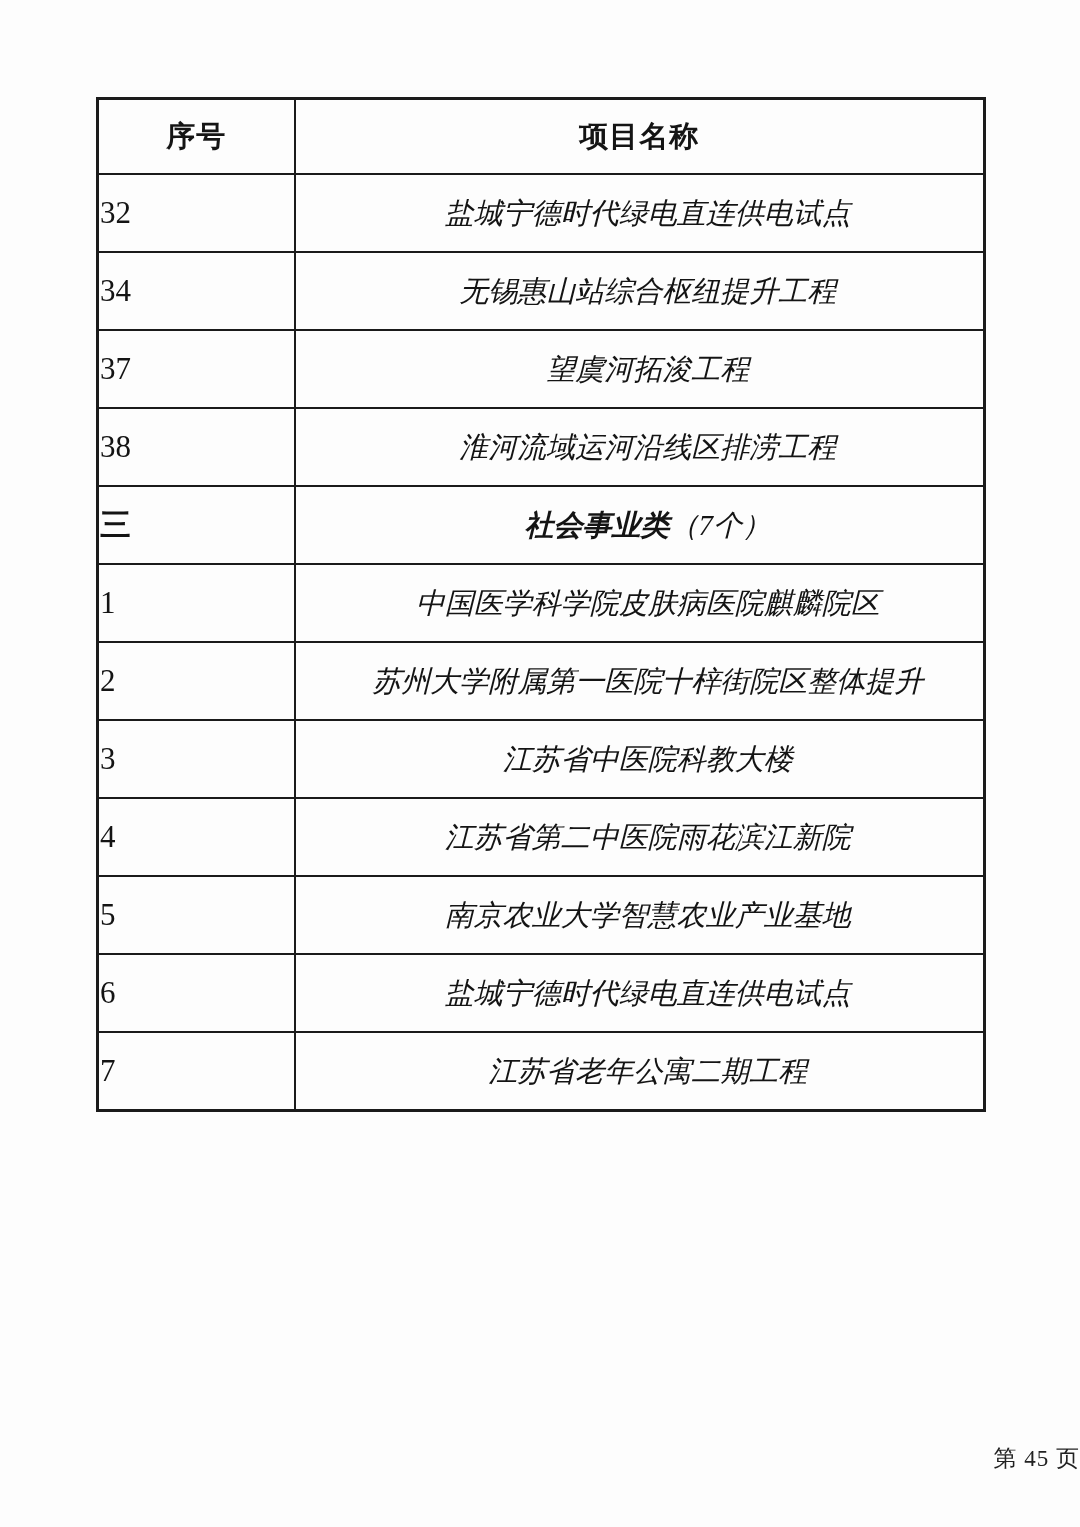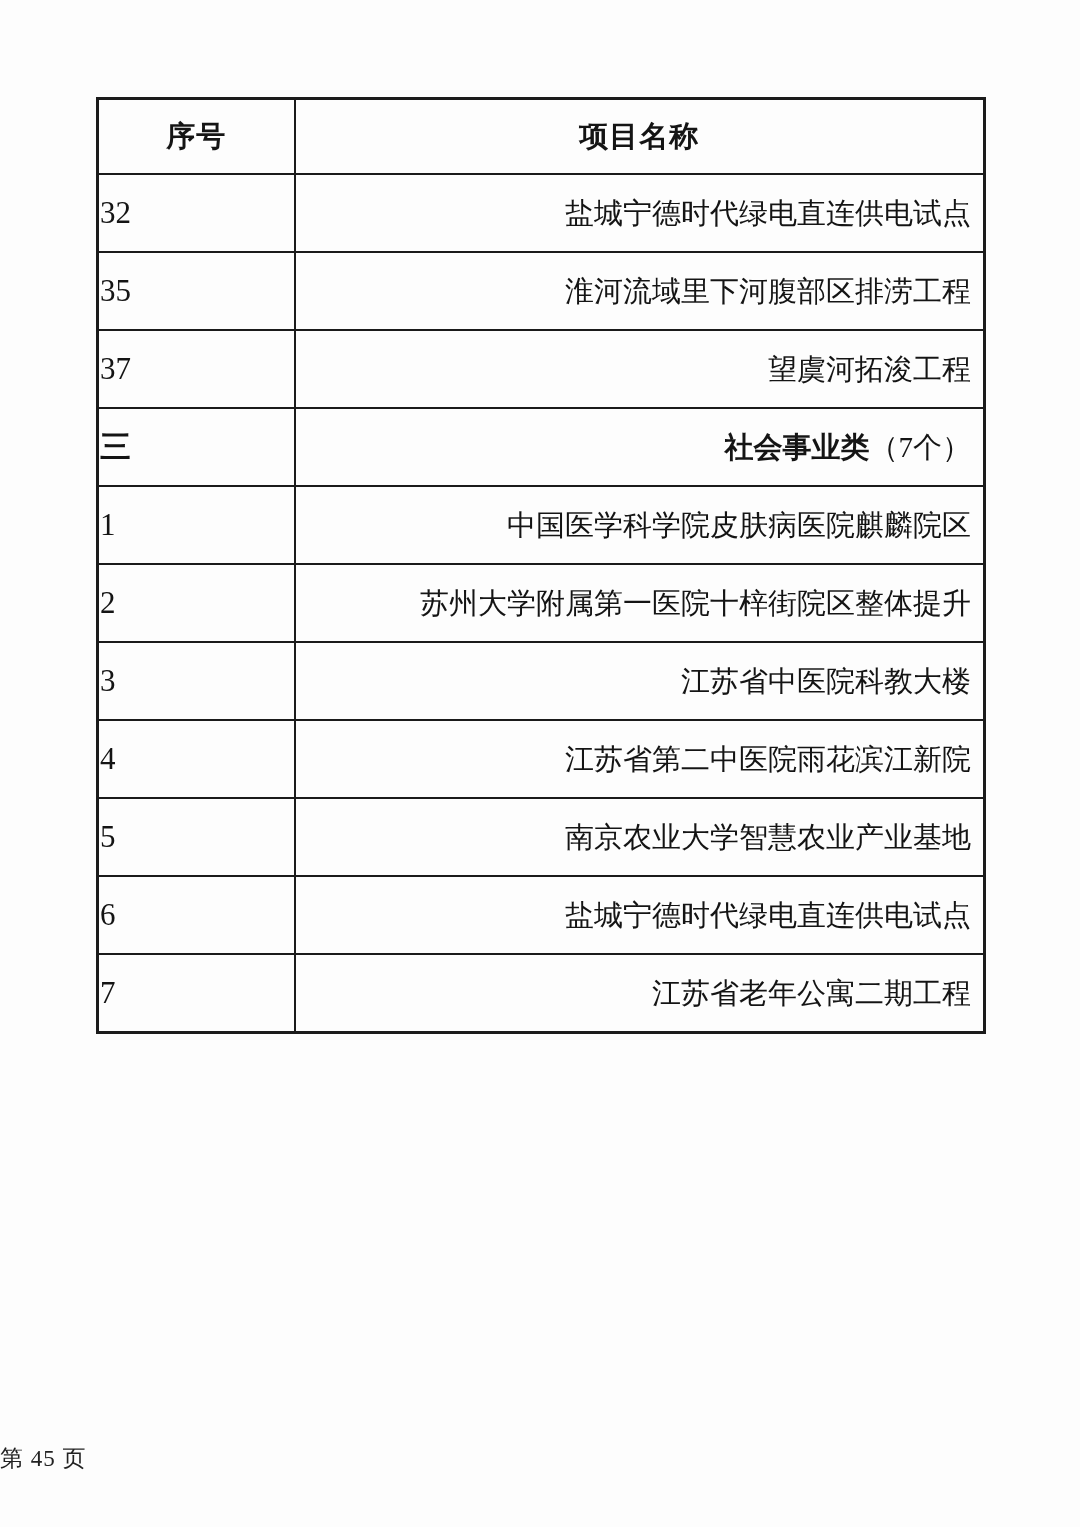--- a/index.html
+++ b/index.html
@@ -40,36 +40,37 @@
     font-size: 29px;
     text-align: center;
     letter-spacing: 1px;
   }
   table.project-table td.no {
     height: 70px;
     font-size: 31px;
   }
   table.project-table td.name {
     height: 70px;
-    text-align: right;
+    text-align: center;
     padding: 3px 12px 3px 29px;
     font-size: 29px;
     line-height: 37px;
+    font-style: italic;
   }
   .bold-cjk {
     font-family: "Liberation Sans", "DejaVu Sans", sans-serif;
     font-weight: bold;
     font-size: 29px;
   }
   .page-footer {
     position: absolute;
     left: 0;
     right: 0;
     top: 1443px;
-    text-align: left;
+    text-align: right;
     font-size: 23px;
     color: #222;
     letter-spacing: 1px;
   }
 </style>
 </head>
 <body>
 
 <div class="page">
   <table class="project-table">
@@ -82,26 +83,30 @@
         <th>序号</th>
         <th>项目名称</th>
       </tr>
     </thead>
     <tbody>
         <tr>
           <td class="no">32</td>
           <td class="name">盐城宁德时代绿电直连供电试点</td>
         </tr>
         <tr>
-          <td class="no">35</td>
-          <td class="name">淮河流域里下河腹部区排涝工程</td>
+          <td class="no">34</td>
+          <td class="name">无锡惠山站综合枢纽提升工程</td>
         </tr>
         <tr>
           <td class="no">37</td>
           <td class="name">望虞河拓浚工程</td>
+        </tr>
+        <tr>
+          <td class="no">38</td>
+          <td class="name">淮河流域运河沿线区排涝工程</td>
         </tr>
         <tr>
           <td class="no bold-cjk">三</td>
           <td class="name"><span class="bold-cjk">社会事业类</span><span>（7个）</span></td>
         </tr>
         <tr>
           <td class="no">1</td>
           <td class="name">中国医学科学院皮肤病医院麒麟院区</td>
         </tr>
         <tr>

